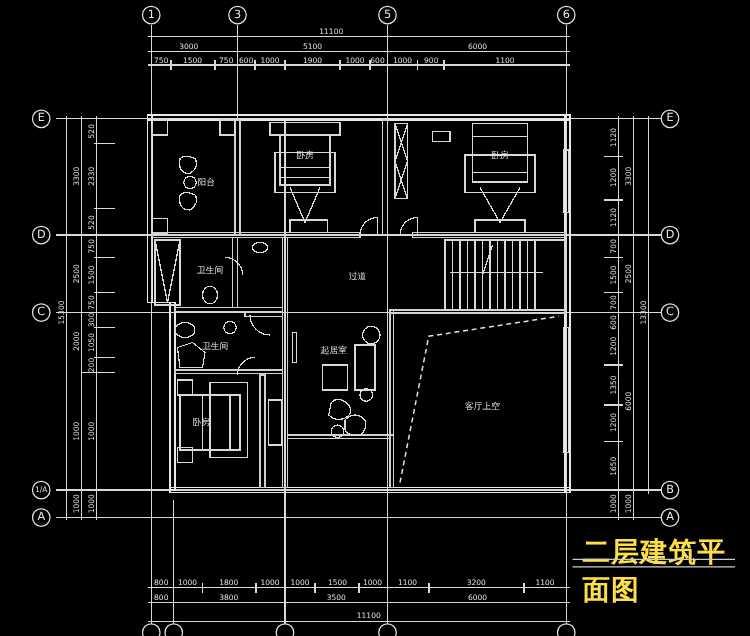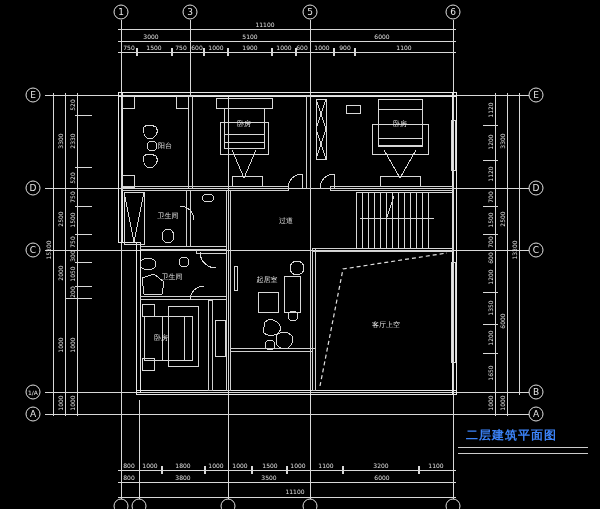--- a/index.html
+++ b/index.html
@@ -1,20 +1,20 @@
 <!DOCTYPE html>
 <html><head>
 <meta charset="utf-8">
 <style>
   html, body { margin: 0; padding: 0; background: #000; }
   body { width: 600px; height: 509px; overflow: hidden; position: relative; font-family: "DejaVu Sans", sans-serif; }
   #plan { position: absolute; left: 0; top: 0; width: 600px; height: 509px; }
   .title {
     position: absolute; left: 466px; top: 427px;
-    color: #3b82f6; font-size: 12px; font-weight: bold; letter-spacing: 1px;
+    color: #fde047; font-size: 22px; font-weight: bold; letter-spacing: 1px;
     font-family: Liberation Sans, sans-serif;
   }
   .title-underline { position: absolute; left: 458px; top: 447px; width: 130px; height: 5px;
     border-top: 1px solid #ccc; border-bottom: 1px solid #ccc; }
 </style>
 </head>
 <body>
 
 <svg id="plan" viewBox="0 0 600 509" xmlns="http://www.w3.org/2000/svg">
   <g stroke="#d8d8d8" stroke-width="1" fill="none" shape-rendering="crispEdges">

